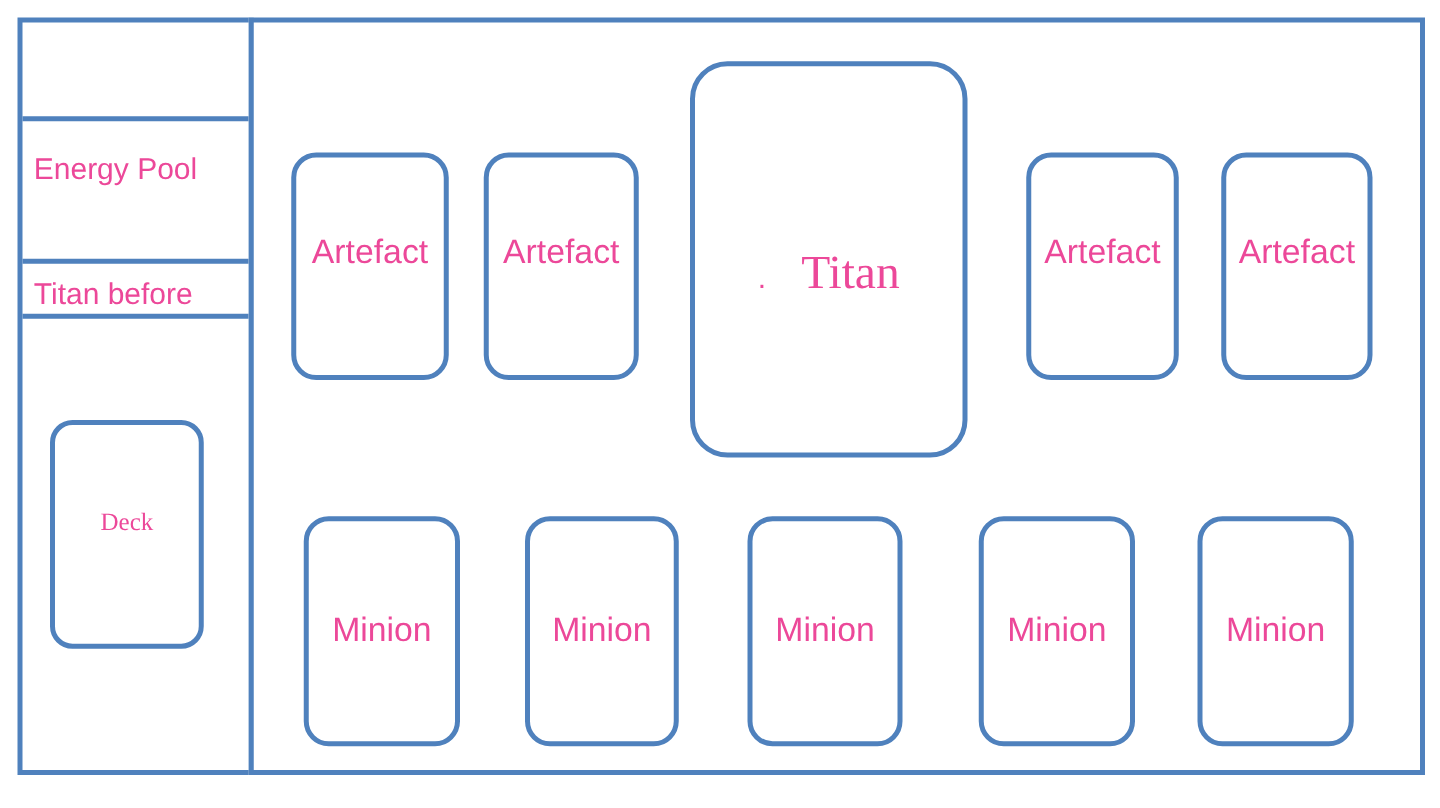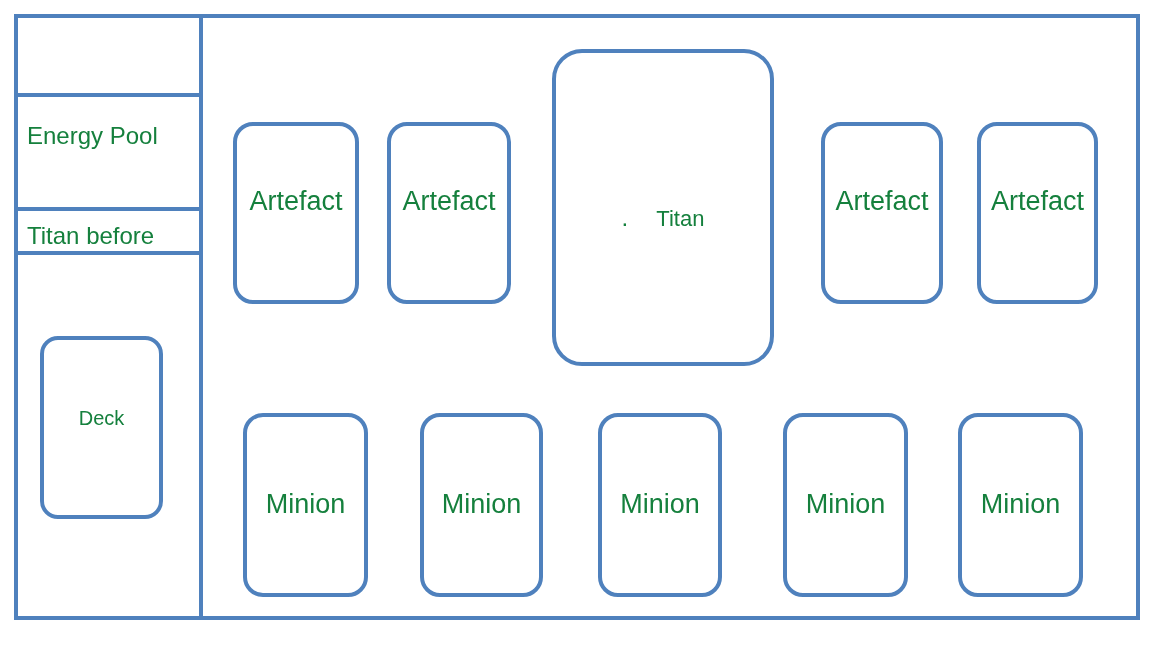--- a/index.html
+++ b/index.html
@@ -39,36 +39,36 @@
     align-items: center;
     justify-content: center;
   }
   .card .lbl {
     font-size: 27px;
     line-height: 1.1;
     transform: translateY(-11px);
     white-space: nowrap;
   }
   .card.deck-card { border-radius: 18px; }
-  .card.deck-card .lbl { font-size: 20px; transform: translateY(-10px); }
+  .card.deck-card .lbl { font-size: 20px; transform: translateY(-10px); font-family: Liberation Serif, serif; }
   .card.titan-card { border-radius: 30px; }
   .card.titan-card .titan-line {
     display: flex;
     align-items: baseline;
     gap: 28px;
     transform: translateY(10px);
   }
   .card.titan-card .dot { font-size: 24px; }
-  .card.titan-card .titan-lbl { font-size: 22px; }
+  .card.titan-card .titan-lbl { font-size: 38px; font-family: Liberation Serif, serif; }
   .card.minion-card .lbl { transform: translateY(-12px); margin-top: 23px; }
 </style>
 </head>
 <body>
 
-<div class="stage" style="color: #15803d; background: rgb(255, 255, 255);">
+<div class="stage" style="color: #ec4899; background: rgb(255, 255, 255);">
 
   <div class="box" style="left:14px; top:14px; width:189px; height:606px;"></div>
 
   <div class="hline" style="left:18px; top:93px;  width:181px;"></div>
   <div class="hline" style="left:18px; top:207px; width:181px;"></div>
   <div class="hline" style="left:18px; top:251px; width:181px;"></div>
 
   <div class="side-label" style="left:27px; top:122px;">Energy Pool</div>
   <div class="side-label" style="left:27px; top:222px;">Titan before</div>
 

